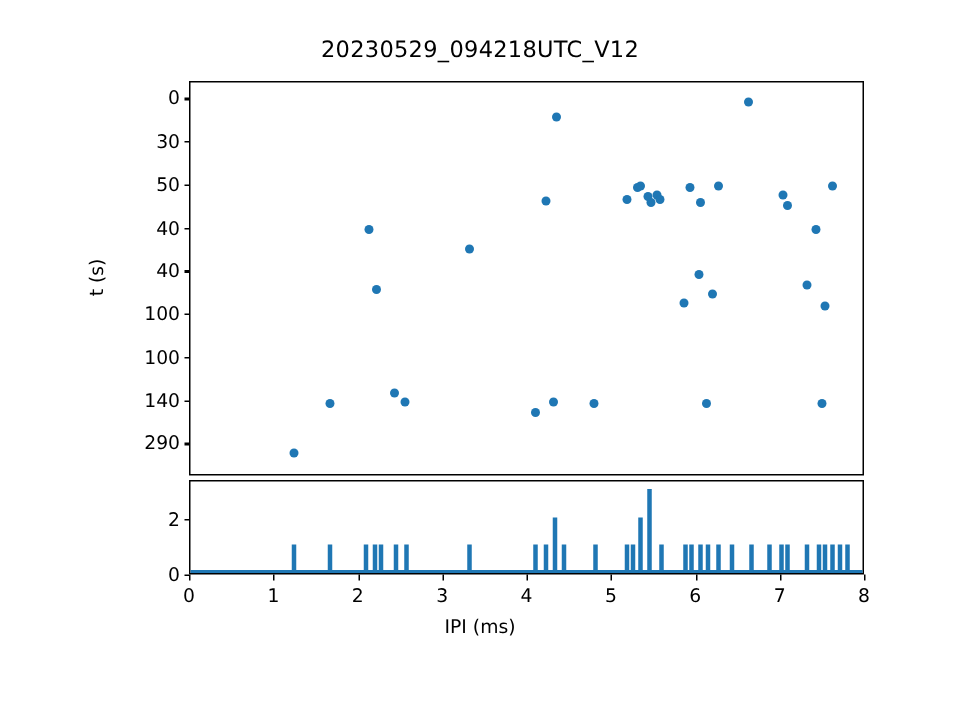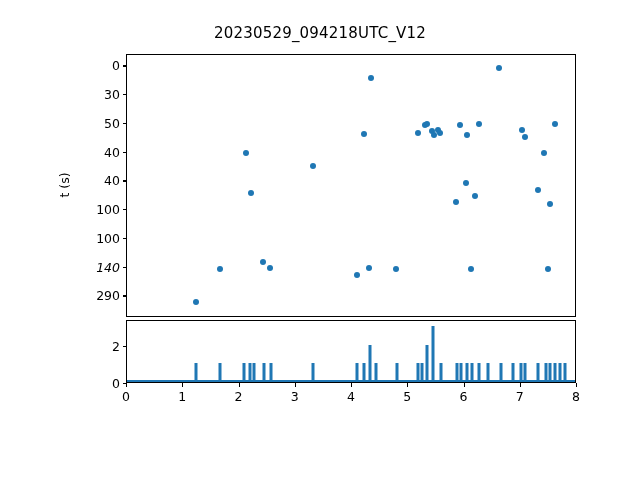--- a/index.html
+++ b/index.html
@@ -103,21 +103,21 @@
       <div class="ylab ytickcol" style="top: 122.984px;">50</div>
       <div class="tick-h" style="left: 122.5px; top: 151.727px;"></div>
       <div class="ylab ytickcol" style="top: 151.727px;">40</div>
       <div class="tick-h" style="left: 122.5px; top: 180.47px;"></div>
       <div class="ylab ytickcol" style="top: 180.47px;">40</div>
       <div class="tick-h" style="left: 122.5px; top: 209.213px;"></div>
       <div class="ylab ytickcol" style="top: 209.213px;">100</div>
       <div class="tick-h" style="left: 122.5px; top: 237.956px;"></div>
       <div class="ylab ytickcol" style="top: 237.956px;">100</div>
       <div class="tick-h" style="left: 122.5px; top: 266.699px;"></div>
-      <div class="ylab ytickcol" style="top: 266.699px; font-style: italic;">140</div>
+      <div class="ylab ytickcol" style="top: 266.699px;">140</div>
       <div class="tick-h" style="left: 122.5px; top: 295.443px;"></div>
       <div class="ylab ytickcol" style="top: 295.443px;">290</div>
     </div>
   <div id="ylabel-top">t (s)</div>
 
   <div id="ax-bot">
     <div class="baseline"></div>
     <div id="hist-bars">
         <div class="bar" style="left: 68.625px; height: 18.5294px; background: rgb(31, 119, 180);"></div>
         <div class="bar" style="left: 93.375px; height: 18.5294px; background: rgb(31, 119, 180);"></div>
@@ -174,14 +174,15 @@
       <div class="xlab" style="left: 351px; top: 389px;">4</div>
       <div class="tick-v" style="left: 407.25px; top: 383px;"></div>
       <div class="xlab" style="left: 407.25px; top: 389px;">5</div>
       <div class="tick-v" style="left: 463.5px; top: 383px;"></div>
       <div class="xlab" style="left: 463.5px; top: 389px;">6</div>
       <div class="tick-v" style="left: 519.75px; top: 383px;"></div>
       <div class="xlab" style="left: 519.75px; top: 389px;">7</div>
       <div class="tick-v" style="left: 576px; top: 383px;"></div>
       <div class="xlab" style="left: 576px; top: 389px;">8</div>
     </div>
+  <div id="xlabel">IPI (ms)</div>
 
 </div>
 
 </body></html>

